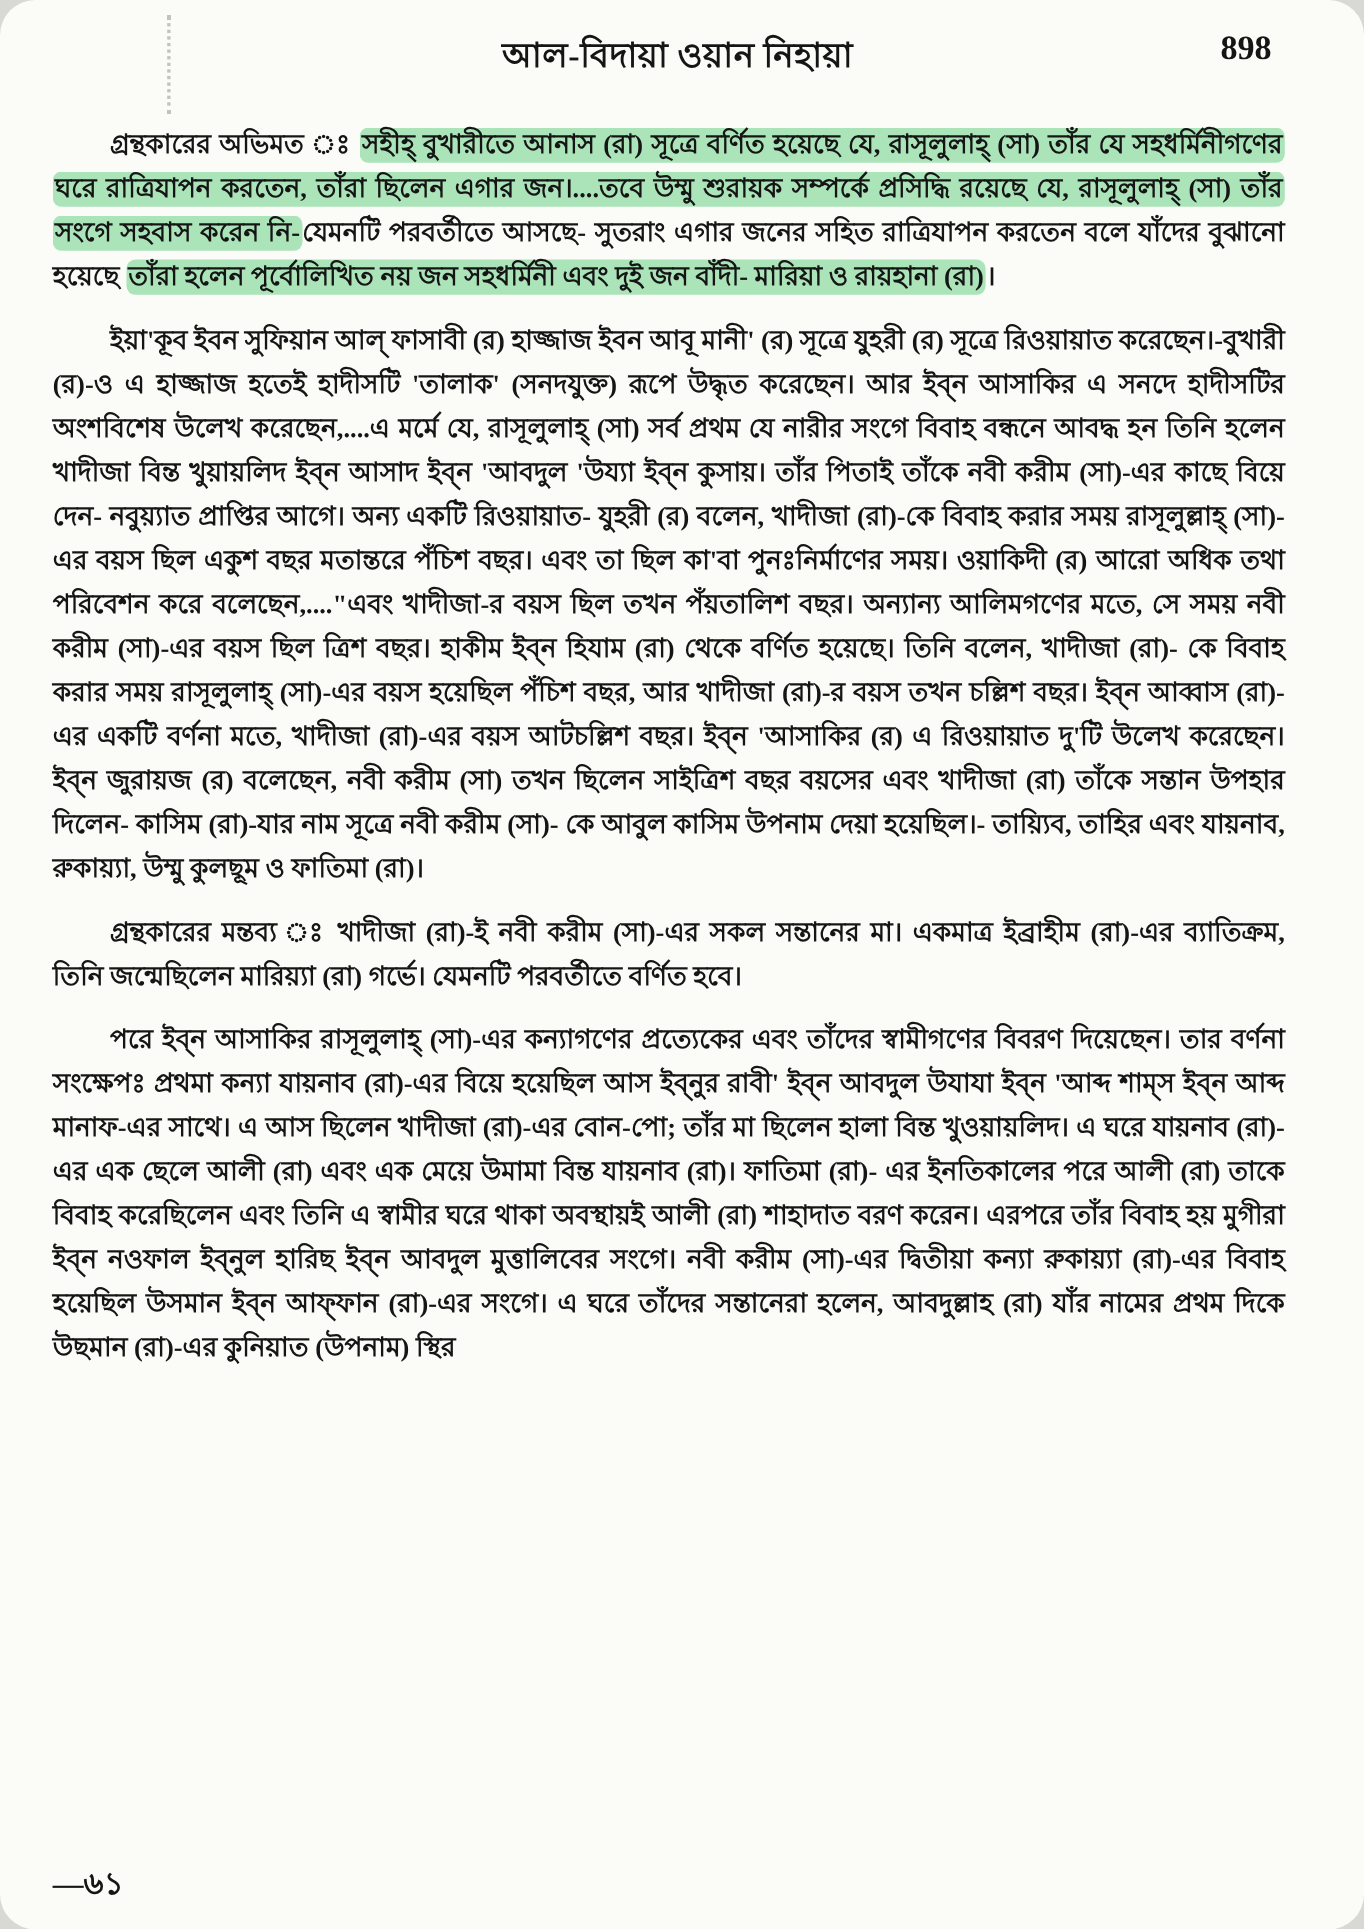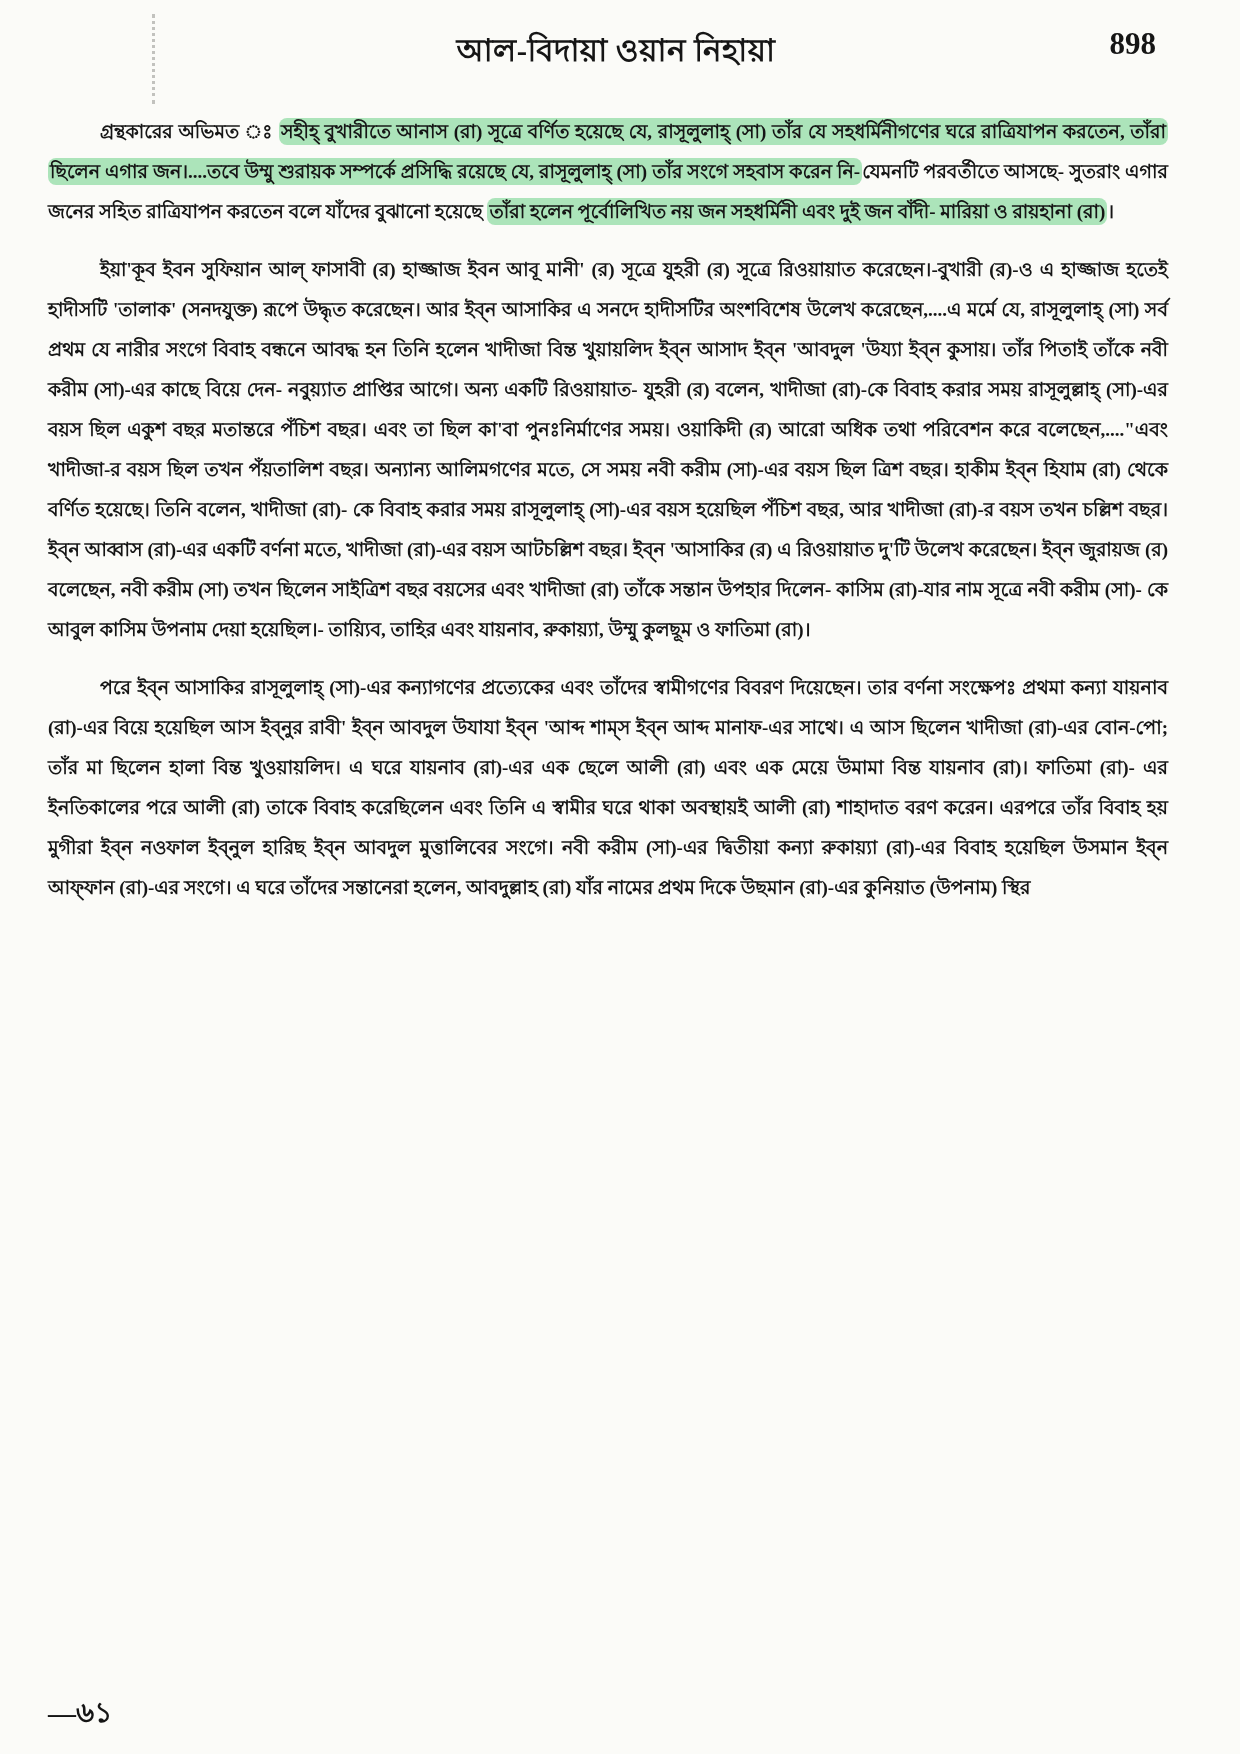--- a/index.html
+++ b/index.html
@@ -11,20 +11,21 @@
     position: relative;
     width: 1240px;
     height: 1754px;
     margin: 0 auto;
     background: #fbfbf8;
     box-sizing: border-box;
     padding: 26px 56px 20px 48px;
     font-family: "Liberation Serif", "DejaVu Serif", serif;
     color: #151515;
     overflow: hidden;
+    border-radius: 32px;
   }
   .scan-mark {
     position: absolute;
     left: 152px;
     top: 14px;
     width: 3px;
     height: 90px;
     border-left: 3px dotted #8a8a86;
     opacity: .5;
   }
@@ -42,21 +43,21 @@
     letter-spacing: .5px;
   }
   .page-number {
     position: absolute;
     right: 28px;
     top: 0;
     font-size: 31px;
     font-weight: 700;
   }
   main.page-body p.para {
-    font-size: 19px;
+    font-size: 24px;
     font-weight: 600;
     line-height: 40px;
     text-align: justify;
     margin: 0 16px 18px 0;
     text-indent: 52px;
   }
   .seg-lead {
     font-weight: 800;
   }
   .seg-hl {
@@ -82,19 +83,20 @@
 
   <header class="page-header">
     <div class="doc-title">আল-বিদায়া ওয়ান নিহায়া</div>
     <div class="page-number">898</div>
   </header>
 
   <main class="page-body" id="page-body">
 
   <p class="para"><span class="seg-lead">গ্রন্থকারের অভিমত ঃ </span><span class="seg-hl">সহীহ্ বুখারীতে আনাস (রা) সূত্রে বর্ণিত হয়েছে যে, রাসূলুলাহ্ (সা) তাঁর যে সহধর্মিনীগণের ঘরে রাত্রিযাপন করতেন, তাঁরা ছিলেন এগার জন।....তবে উম্মু শুরায়ক সম্পর্কে প্রসিদ্ধি রয়েছে যে, রাসূলুলাহ্ (সা) তাঁর সংগে সহবাস করেন নি-</span><span>যেমনটি পরবর্তীতে আসছে- সুতরাং এগার জনের সহিত রাত্রিযাপন করতেন বলে যাঁদের বুঝানো হয়েছে </span><span class="seg-hl">তাঁরা হলেন পূর্বোলিখিত নয় জন সহধর্মিনী এবং দুই জন বাঁদী- মারিয়া ও রায়হানা (রা)</span><span>।</span></p>
       <p class="para"><span>ইয়া'কূব ইবন সুফিয়ান আল্ ফাসাবী (র) হাজ্জাজ ইবন আবূ মানী' (র) সূত্রে যুহরী (র) সূত্রে রিওয়ায়াত করেছেন।-বুখারী (র)-ও এ হাজ্জাজ হতেই হাদীসটি 'তালাক' (সনদযুক্ত) রূপে উদ্ধৃত করেছেন। আর ইব্ন আসাকির এ সনদে হাদীসটির অংশবিশেষ উলেখ করেছেন,....এ মর্মে যে, রাসূলুলাহ্ (সা) সর্ব প্রথম যে নারীর সংগে বিবাহ বন্ধনে আবদ্ধ হন তিনি হলেন খাদীজা বিন্ত খুয়ায়লিদ ইব্ন আসাদ ইব্ন 'আবদুল 'উয্যা ইব্ন কুসায়। তাঁর পিতাই তাঁকে নবী করীম (সা)-এর কাছে বিয়ে দেন- নবুয়্যাত প্রাপ্তির আগে। অন্য একটি রিওয়ায়াত- যুহরী (র) বলেন, খাদীজা (রা)-কে বিবাহ করার সময় রাসূলুল্লাহ্ (সা)-এর বয়স ছিল একুশ বছর মতান্তরে পঁচিশ বছর। এবং তা ছিল কা'বা পুনঃনির্মাণের সময়। ওয়াকিদী (র) আরো অধিক তথা পরিবেশন করে বলেছেন,...."এবং খাদীজা-র বয়স ছিল তখন পঁয়তালিশ বছর। অন্যান্য আলিমগণের মতে, সে সময় নবী করীম (সা)-এর বয়স ছিল ত্রিশ বছর। হাকীম ইব্ন হিযাম (রা) থেকে বর্ণিত হয়েছে। তিনি বলেন, খাদীজা (রা)- কে বিবাহ করার সময় রাসূলুলাহ্ (সা)-এর বয়স হয়েছিল পঁচিশ বছর, আর খাদীজা (রা)-র বয়স তখন চল্লিশ বছর। ইব্ন আব্বাস (রা)-এর একটি বর্ণনা মতে, খাদীজা (রা)-এর বয়স আটচল্লিশ বছর। ইব্ন 'আসাকির (র) এ রিওয়ায়াত দু'টি উলেখ করেছেন। ইব্ন জুরায়জ (র) বলেছেন, নবী করীম (সা) তখন ছিলেন সাইত্রিশ বছর বয়সের এবং খাদীজা (রা) তাঁকে সন্তান উপহার দিলেন- কাসিম (রা)-যার নাম সূত্রে নবী করীম (সা)- কে আবুল কাসিম উপনাম দেয়া হয়েছিল।- তায়্যিব, তাহির এবং যায়নাব, রুকায়্যা, উম্মু কুলছূম ও ফাতিমা (রা)।</span></p>
+      <p class="para"><span class="seg-lead">গ্রন্থকারের মন্তব্য ঃ </span><span>খাদীজা (রা)-ই নবী করীম (সা)-এর সকল সন্তানের মা। একমাত্র ইব্রাহীম (রা)-এর ব্যাতিক্রম, তিনি জন্মেছিলেন মারিয়্যা (রা) গর্ভে। যেমনটি পরবর্তীতে বর্ণিত হবে।</span></p>
       <p class="para"><span>পরে ইব্ন আসাকির রাসূলুলাহ্ (সা)-এর কন্যাগণের প্রত্যেকের এবং তাঁদের স্বামীগণের বিবরণ দিয়েছেন। তার বর্ণনা সংক্ষেপঃ প্রথমা কন্যা যায়নাব (রা)-এর বিয়ে হয়েছিল আস ইব্নুর রাবী' ইব্ন আবদুল উযাযা ইব্ন 'আব্দ শাম্স ইব্ন আব্দ মানাফ-এর সাথে। এ আস ছিলেন খাদীজা (রা)-এর বোন-পো; তাঁর মা ছিলেন হালা বিন্ত খুওয়ায়লিদ। এ ঘরে যায়নাব (রা)-এর এক ছেলে আলী (রা) এবং এক মেয়ে উমামা বিন্ত যায়নাব (রা)। ফাতিমা (রা)- এর ইনতিকালের পরে আলী (রা) তাকে বিবাহ করেছিলেন এবং তিনি এ স্বামীর ঘরে থাকা অবস্থায়ই আলী (রা) শাহাদাত বরণ করেন। এরপরে তাঁর বিবাহ হয় মুগীরা ইব্ন নওফাল ইব্নুল হারিছ ইব্ন আবদুল মুত্তালিবের সংগে। নবী করীম (সা)-এর দ্বিতীয়া কন্যা রুকায়্যা (রা)-এর বিবাহ হয়েছিল উসমান ইব্ন আফ্ফান (রা)-এর সংগে। এ ঘরে তাঁদের সন্তানেরা হলেন, আবদুল্লাহ (রা) যাঁর নামের প্রথম দিকে উছমান (রা)-এর কুনিয়াত (উপনাম) স্থির</span></p>
     </main>
 
   <footer class="page-footer">
     <span>—৬১</span>
   </footer>
 </div>
 
 </body></html>

